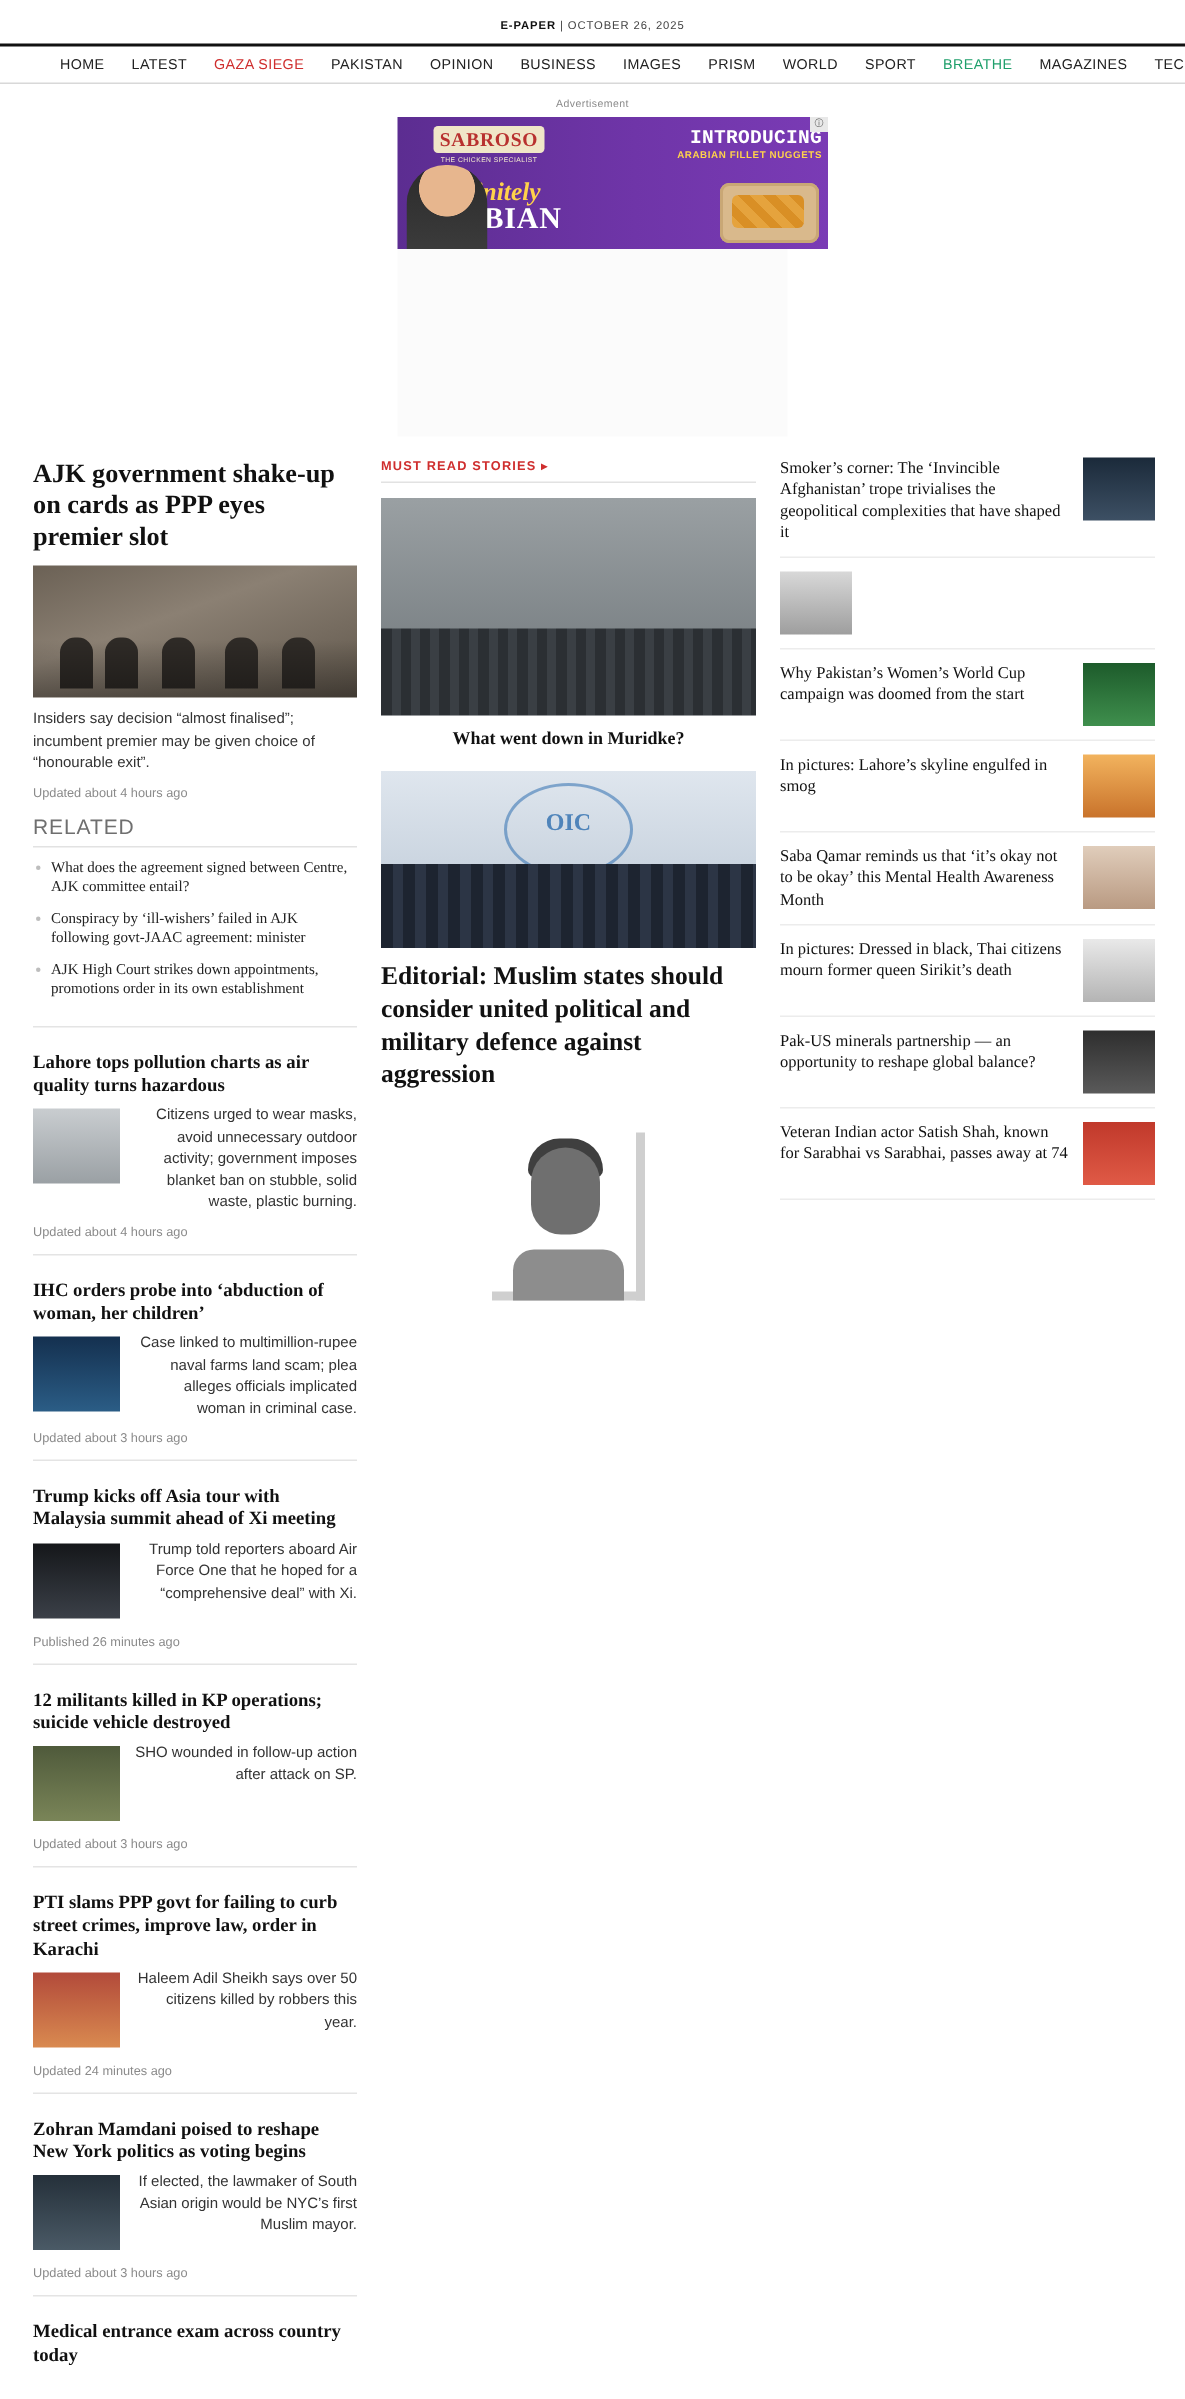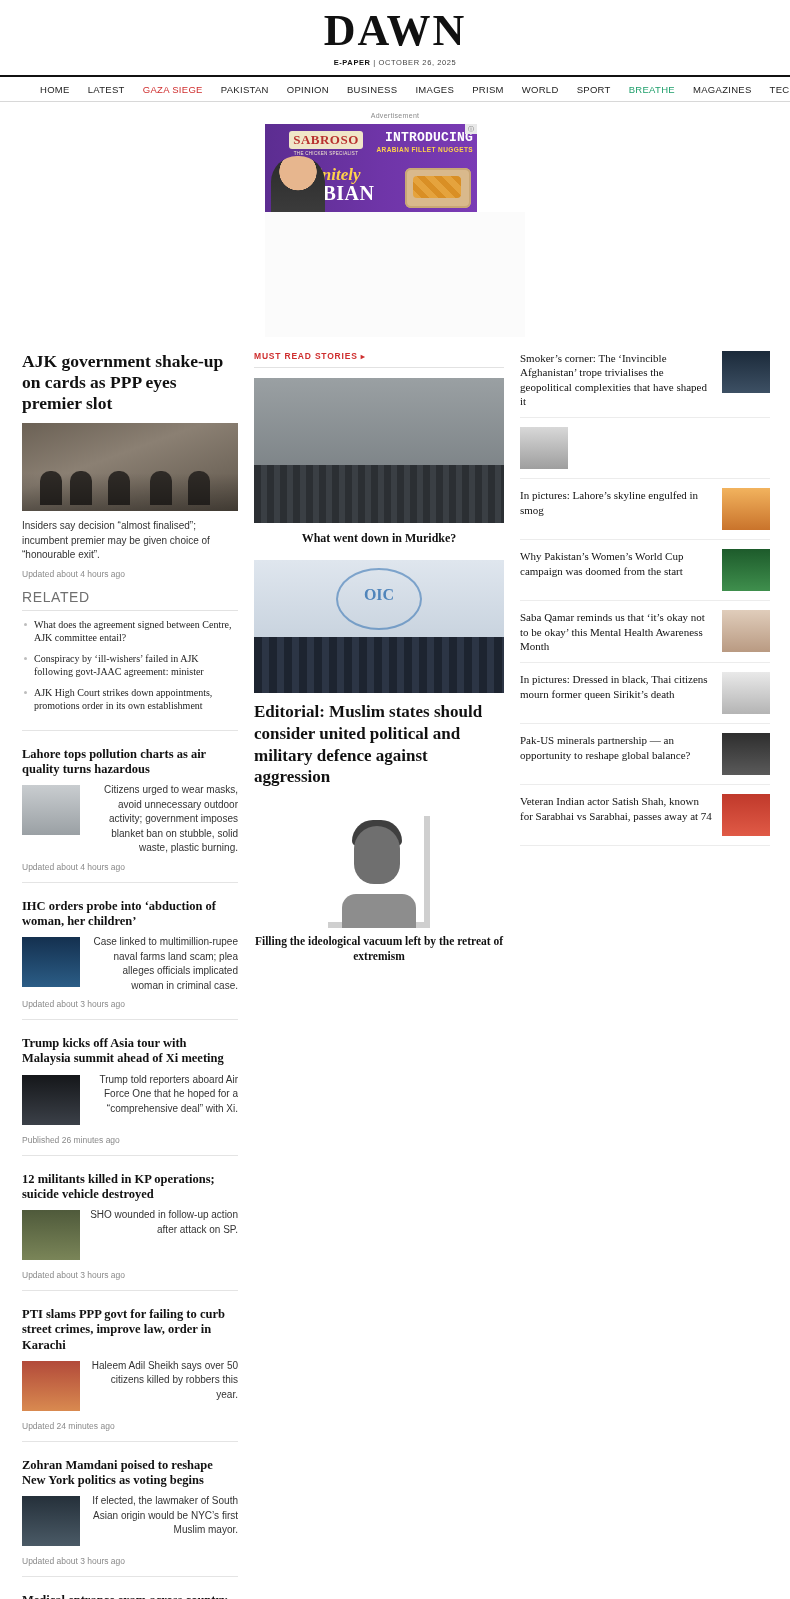--- a/index.html
+++ b/index.html
@@ -52,21 +52,21 @@
   .navbar .nav-item.first { padding-left:0; }
   .navbar .nav-item.red { color:#cf2e2e; }
   .navbar .nav-item.green { color:#1f9f6b; }
   .nav-spacer { flex:1; }
 
   
   .ad-wrap { text-align:center; padding-top:10px; }
   .ad-label { font-size:7px; color:#8b8b8b; letter-spacing:0.3px; margin-bottom:5px; }
   .ad-area { width:260px; margin:0 auto; }
   .ad-banner {
-    width:212px; height:88px; position:relative; overflow:hidden;
+    width:287px; height:88px; position:relative; overflow:hidden;
     background:linear-gradient(90deg,#5c2d91 0%,#6f35a8 55%,#7a3bb5 100%);
     display:block;
   }
   .ad-left {
     position:absolute; left:0; top:0; width:120px; height:88px;
     padding:6px 4px 0 6px;
   }
   .ad-brand {
     background:#f0e6c8; color:#b8312f; font-family:"Liberation Serif", serif;
     font-weight:700; font-size:13px; text-align:center; border-radius:3px;
@@ -195,21 +195,21 @@
   }
   .crowd {
     position:absolute; bottom:0; left:0; width:100%; height:58px;
     background:repeating-linear-gradient(90deg,#2b2f33 0 7px,#3a3f44 7px 13px);
   }
   .mid-cap {
     font-family:"Liberation Serif", serif; font-weight:700; font-size:12px;
     text-align:center; margin:8px 0 14px 0; color:#111;
   }
   .mid-photo2 {
-    width:250px; height:133px; position:relative; overflow:hidden;
+    width:250px; height:118px; position:relative; overflow:hidden;
     background:linear-gradient(#dfe6ee,#b9c6d4);
   }
   .oic-ring {
     position:absolute; left:50%; top:8px; transform:translateX(-50%);
     width:86px; height:62px; border:2px solid #2f6fb0; border-radius:50%;
     opacity:.55;
   }
   .oic-text {
     position:absolute; left:50%; top:26px; transform:translateX(-50%);
     font-family:"Liberation Serif", serif; color:#2f6fb0; font-size:16px; font-weight:700;
@@ -270,21 +270,20 @@
   .th6 { background:linear-gradient(#e9e9e9,#b4b4b4); }
   .th7 { background:linear-gradient(#2e2e2e,#5a5a5a); }
   .th8 { background:linear-gradient(#c0392b,#e05a46); }
 </style>
 </head>
 <body>
 
 <div class="page">
 
   <div class="masthead">
-    <div class="logo">DAWN</div>
     <div class="epaper">
       <span class="ep-label">E-PAPER</span>
       <span>| OCTOBER 26, 2025</span>
     </div>
   </div>
 
   <div class="navbar">
     <span class="nav-item first">HOME</span>
     <span class="nav-item">LATEST</span>
     <span class="nav-item red">GAZA SIEGE</span>
@@ -430,40 +429,39 @@
 
       <div class="portrait-wrap">
         <div class="portrait">
           <div class="frame"></div>
           <div class="frame2"></div>
           <div class="hair"></div>
           <div class="head"></div>
           <div class="shoulders"></div>
         </div>
       </div>
-      <div class="portrait-cap">Filling the ideological vacuum left by the retreat of extremism</div>
     </div>
 
     <div class="col-right">
       <div class="mr-item">
         <div class="mr-text">Smoker’s corner: The ‘Invincible Afghanistan’ trope trivialises the geopolitical complexities that have shaped it</div>
         <div class="mr-thumb th1"></div>
       </div>
       <div class="mr-item">
         <div class="mr-thumb th2"></div>
       </div>
       <div class="mr-item">
+        <div class="mr-text">Why Pakistan’s Women’s World Cup campaign was doomed from the start</div>
+        <div class="mr-thumb th4"></div>
+      </div>
+      <div class="mr-item">
         <div class="mr-text">In pictures: Lahore’s skyline engulfed in smog</div>
         <div class="mr-thumb th3"></div>
       </div>
       <div class="mr-item">
-        <div class="mr-text">Why Pakistan’s Women’s World Cup campaign was doomed from the start</div>
-        <div class="mr-thumb th4"></div>
-      </div>
-      <div class="mr-item">
         <div class="mr-text">Saba Qamar reminds us that ‘it’s okay not to be okay’ this Mental Health Awareness Month</div>
         <div class="mr-thumb th5"></div>
       </div>
       <div class="mr-item">
         <div class="mr-text">In pictures: Dressed in black, Thai citizens mourn former queen Sirikit’s death</div>
         <div class="mr-thumb th6"></div>
       </div>
       <div class="mr-item">
         <div class="mr-text">Pak-US minerals partnership — an opportunity to reshape global balance?</div>
         <div class="mr-thumb th7"></div>

